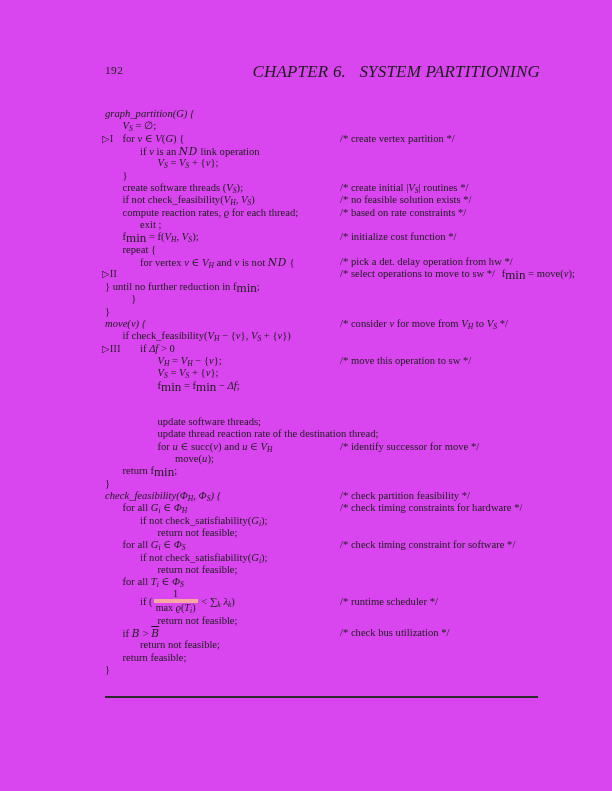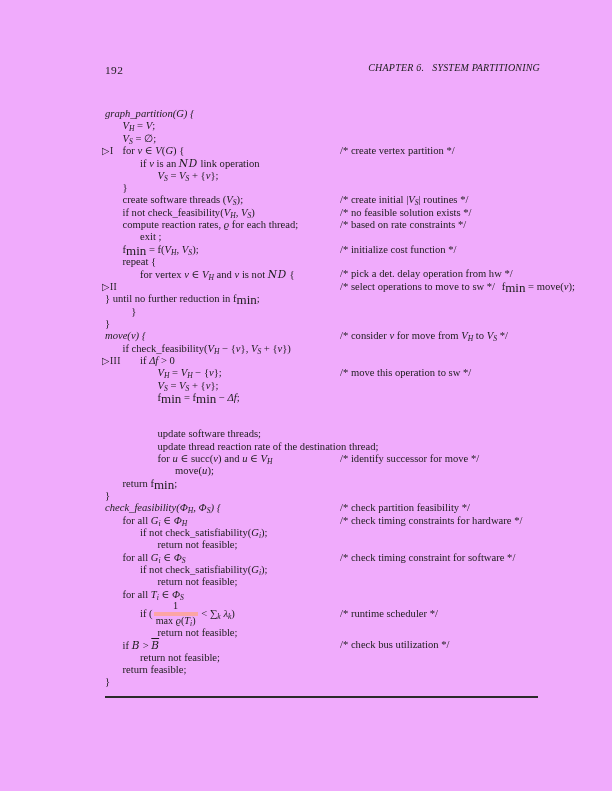--- a/index.html
+++ b/index.html
@@ -3,24 +3,24 @@
 <meta charset="utf-8">
 <style>
   html,body{margin:0;padding:0;}
   body{
     width:612px;height:791px;
     background:#fdfcfa;
     font-family:"Liberation Serif","DejaVu Serif",serif;
     color:#1c1c1c;
     -webkit-font-smoothing:antialiased;
   }
-  .page{position:relative;width:612px;height:791px;overflow:hidden;background:#f0abfc;}
+  .page{position:relative;width:612px;height:791px;overflow:hidden;background:#d946ef;}
   .runhead{position:absolute;top:62px;left:105px;right:72px;height:18px;}
   .pageno{position:absolute;left:0;top:2px;font-size:11.4px;letter-spacing:.4px;}
-  .chap{position:absolute;right:0;top:0;font-style:italic;font-size:10px;white-space:pre;letter-spacing:.2px;}
+  .chap{position:absolute;right:0;top:0;font-style:italic;font-size:17px;white-space:pre;letter-spacing:.2px;}
   .codewrap{position:absolute;left:105px;top:108px;width:470px;font-size:10.6px;}
   .line{position:relative;height:12.35px;line-height:12.4px;white-space:pre;}
   .line.tall{height:26px;line-height:26px;}
   .marker{position:absolute;left:-3px;top:0;font-size:9.6px;letter-spacing:.5px;}
   .cmt{position:absolute;left:235px;top:0;white-space:pre;}
   .i{font-style:italic;}
   .s{font-size:13px;vertical-align:-1.6px;}
   .is{font-style:italic;font-size:7.6px;vertical-align:-1.6px;}
   .cal{font-style:italic;font-family:"DejaVu Serif",serif;letter-spacing:.6px;}
   .calo{font-style:italic;font-family:"DejaVu Serif",serif;text-decoration:overline;}
@@ -33,21 +33,20 @@
 <body>
 
 <div class="page">
   <div class="runhead">
     <span class="pageno">192</span>
     <span class="chap">CHAPTER 6.   SYSTEM PARTITIONING</span>
   </div>
 
   <div class="codewrap">
       <div class="line" style="padding-left: 0px;"><span><span class="i">graph_partition(G) {</span></span></div>
-      <div class="line" style="padding-left: 17.5px;"><span><span class="i">V</span><span class="is">H</span><span> = </span><span class="i">V</span><span>;</span></span></div>
       <div class="line" style="padding-left: 17.5px;"><span><span class="i">V</span><span class="is">S</span><span> = ∅;</span></span></div>
       <div class="line" style="padding-left: 17.5px;"><span class="marker">▷I</span><span><span>for </span><span class="i">v</span><span> ∈ </span><span class="i">V</span><span>(</span><span class="i">G</span><span>) {</span></span><span class="cmt"><span>/* create vertex partition */</span></span></div>
       <div class="line" style="padding-left: 35px;"><span><span>if </span><span class="i">v</span><span> is an </span><span class="cal">ND</span><span> link operation</span></span></div>
       <div class="line" style="padding-left: 52.5px;"><span><span class="i">V</span><span class="is">S</span><span> = </span><span class="i">V</span><span class="is">S</span><span> + {</span><span class="i">v</span><span>};</span></span></div>
       <div class="line" style="padding-left: 17.5px;"><span><span>}</span></span></div>
       <div class="line" style="padding-left: 17.5px;"><span><span>create software threads (</span><span class="i">V</span><span class="is">S</span><span>);</span></span><span class="cmt"><span>/* create initial |</span><span class="i">V</span><span class="is">S</span><span>| routines */</span></span></div>
       <div class="line" style="padding-left: 17.5px;"><span><span>if not check_feasibility(</span><span class="i">V</span><span class="is">H</span><span>, </span><span class="i">V</span><span class="is">S</span><span>)</span></span><span class="cmt"><span>/* no feasible solution exists */</span></span></div>
       <div class="line" style="padding-left: 17.5px;"><span><span>compute reaction rates, </span><span class="i">ϱ</span><span> for each thread;</span></span><span class="cmt"><span>/* based on rate constraints */</span></span></div>
       <div class="line" style="padding-left: 35px;"><span><span>exit ;</span></span></div>
       <div class="line" style="padding-left: 17.5px;"><span><span>f</span><span class="s">min</span><span> = f(</span><span class="i">V</span><span class="is">H</span><span>, </span><span class="i">V</span><span class="is">S</span><span>);</span></span><span class="cmt"><span>/* initialize cost function */</span></span></div>

